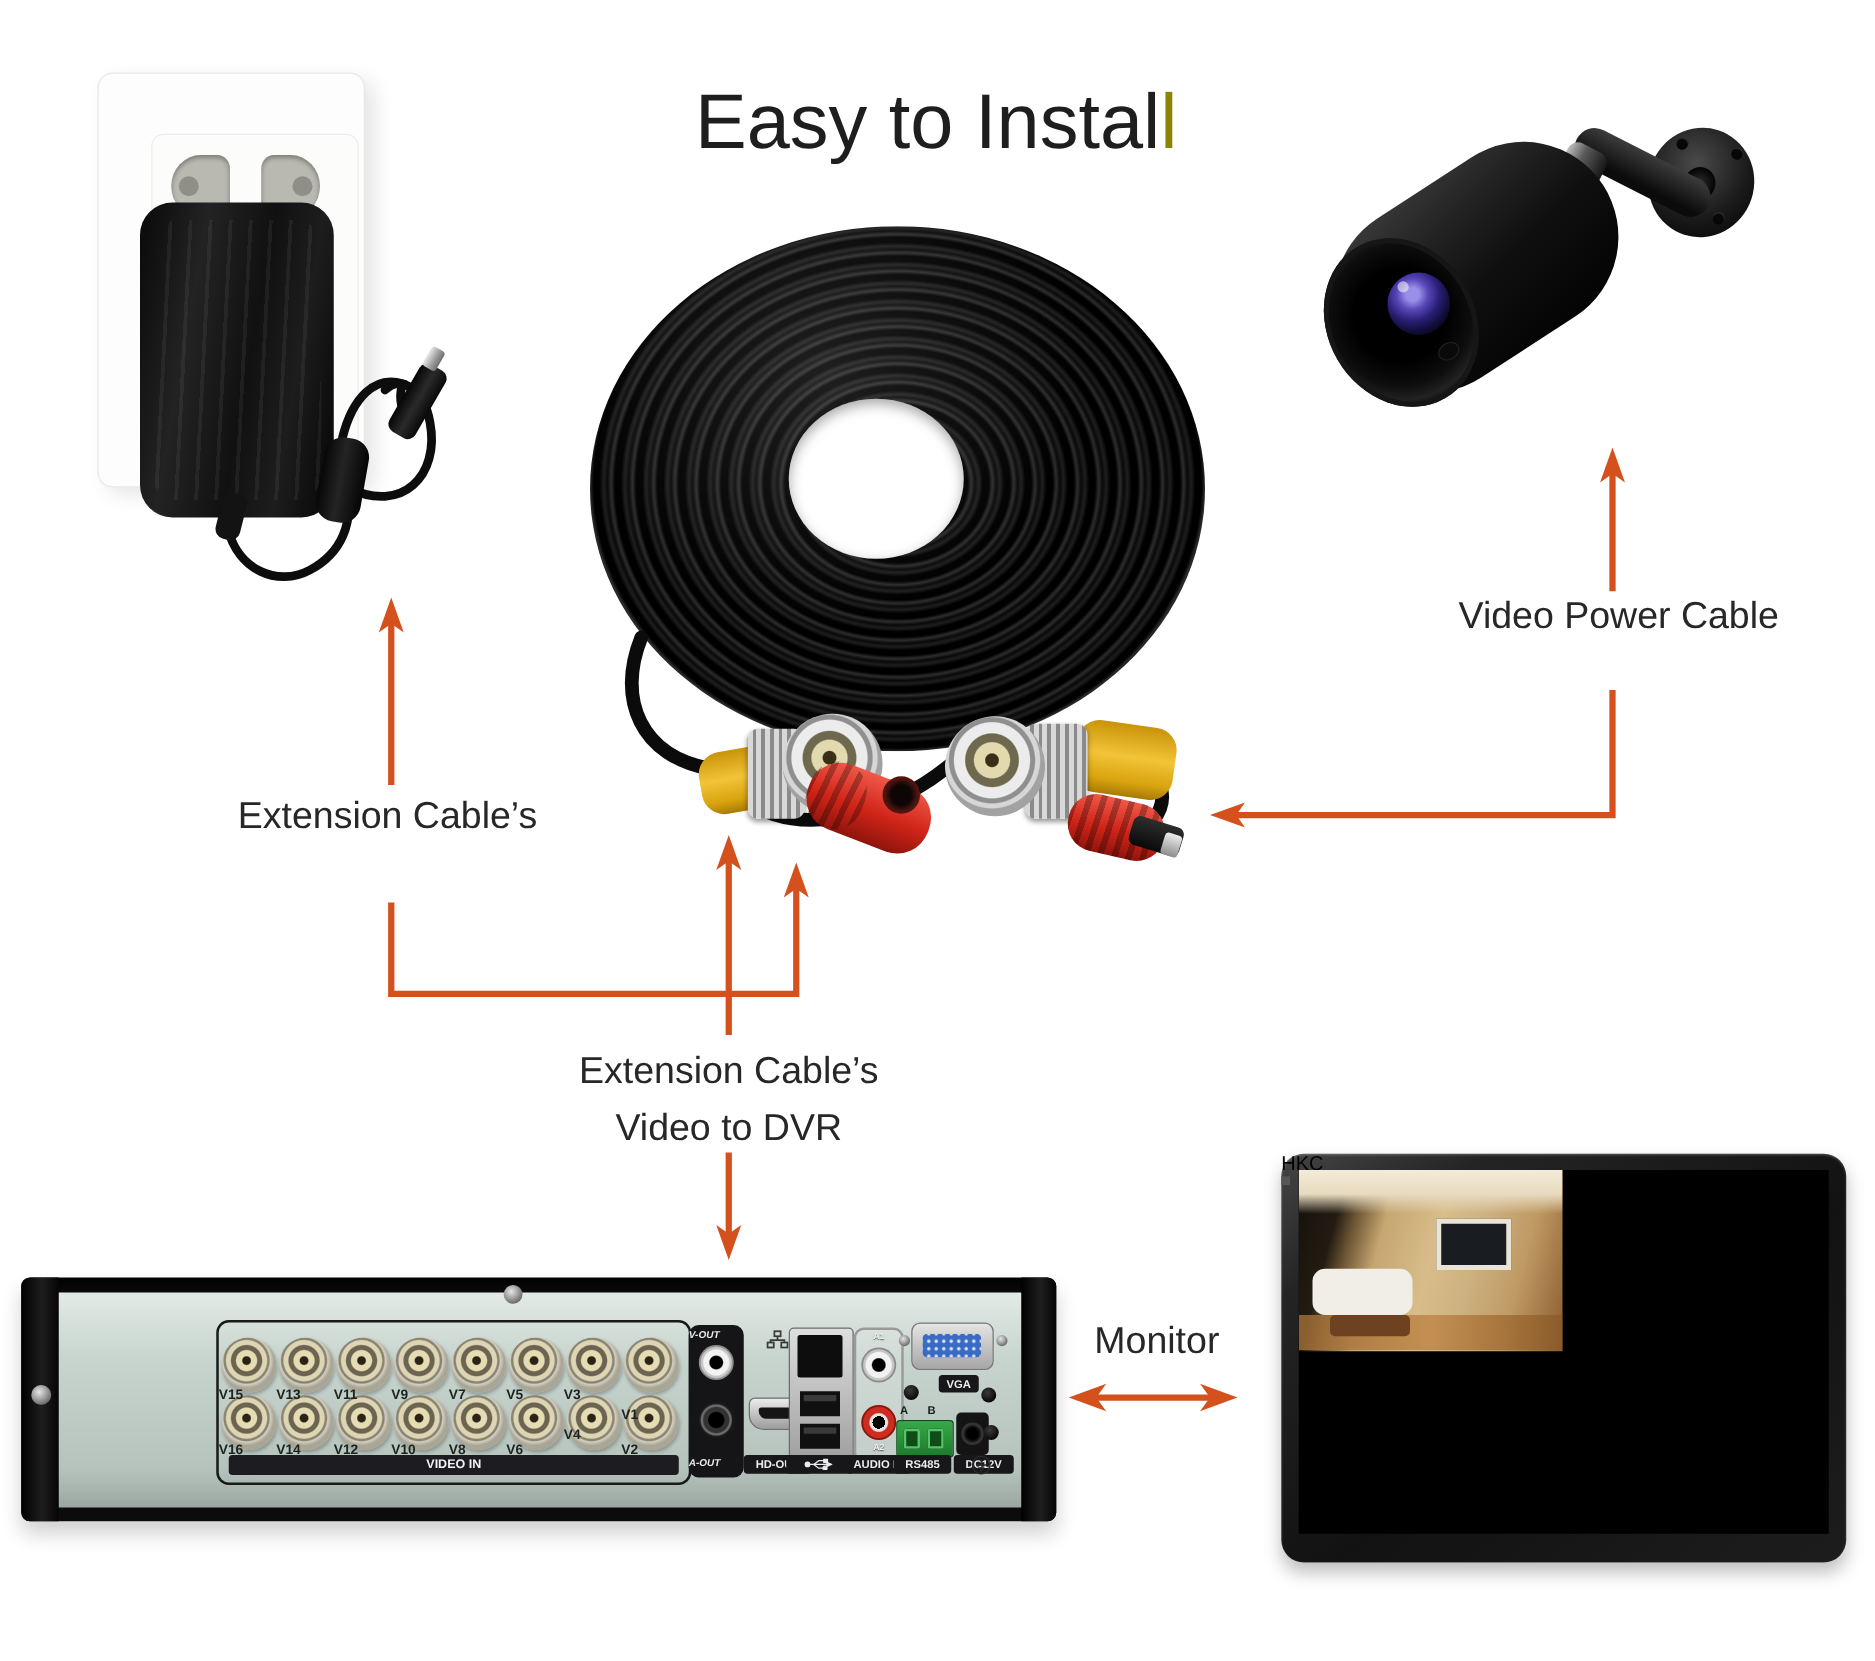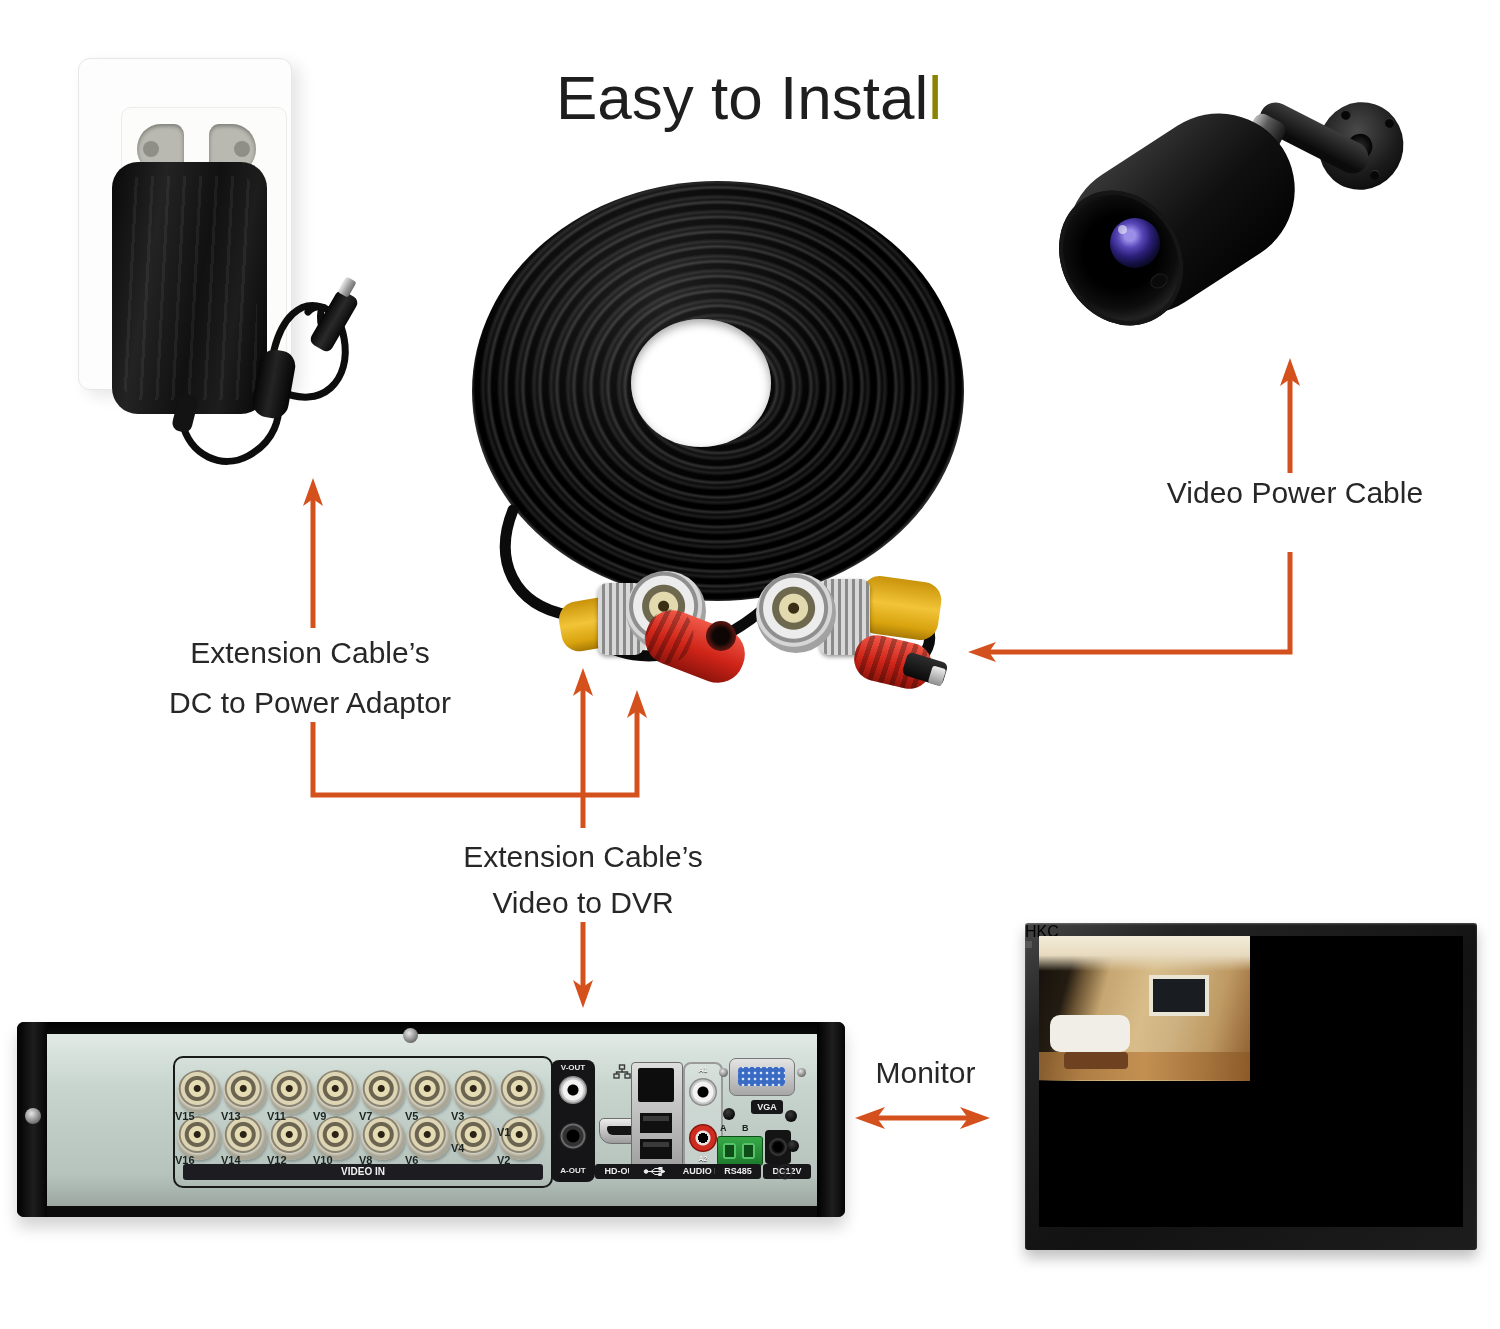--- a/index.html
+++ b/index.html
@@ -84,21 +84,21 @@
   .screw-s{position:absolute;border-radius:50%;background:radial-gradient(circle at 40% 35%,#e6e6e6,#8a8a8a 55%,#3c3c3c);}
   .screw-b{position:absolute;border-radius:50%;background:radial-gradient(circle at 40% 35%,#3a3a3a,#0a0a0a 70%);}
   #bnc-sec{position:absolute;left:156px;top:34px;width:376px;height:128px;border:2px solid #171a19;border-radius:10px;}
   .bnc{position:absolute;width:44px;height:44px;border-radius:50%;
     background:radial-gradient(circle at 46% 42%,#2b2416 0 3px,#e6dcb4 4px 8px,#6b6450 9px 12px,#ded5b5 13px 16px,#8a8472 17px 18px,#d2cfc0 19px,#aaa696 22px);
     box-shadow:1px 2px 3px rgba(0,0,0,0.25);}
   .vlabel{position:absolute;width:40px;font-size:11px;font-weight:bold;color:#1c2420;z-index:3;}
   .pstrip{position:absolute;height:15px;line-height:15px;background:#17171a;border-radius:3px;color:#ececec;font-size:9px;font-weight:bold;text-align:center;z-index:3;}
   #videoin-strip{position:absolute;left:8px;top:106px;width:360px;height:16px;line-height:16px;background:#1d1d21;border-radius:3px;color:#f2f2f2;font-size:10px;font-weight:bold;text-align:center;}
   #out-block{position:absolute;left:534px;top:38px;width:44px;height:122px;background:#151518;border-radius:8px;}
-  #out-block .t{position:absolute;width:100%;text-align:center;font-size:8px;font-weight:bold;color:#e9e9e9;}
+  #out-block .t{position:absolute;width:100%;text-align:left;font-size:8px;font-weight:bold;color:#e9e9e9;font-style:italic;}
   .rca{position:absolute;width:28px;height:28px;border-radius:50%;}
   .rca.white{background:radial-gradient(circle,#000 0 5px,#f2f2f2 6px 10px,#c6c6c6 11px 12px,#8c8c8c 13px);}
   .rca.black{background:radial-gradient(circle,#000 0 6px,#323232 7px 10px,#6a6a6a 11px 12px,#1b1b1b 13px);}
   .rca.red{background:radial-gradient(circle,#000 0 5px,#e4e4e4 5px 7px,#cf2c20 8px 12px,#88150c 13px);}
   #hdmi{position:absolute;left:582px;top:96px;width:46px;height:24px;border-radius:5px 5px 12px 12px;background:linear-gradient(180deg,#ececec,#9c9c9c);border:1px solid #6f6f6f;}
   #hdmi i{position:absolute;left:7px;top:7px;width:30px;height:9px;background:#151515;border-radius:2px 2px 6px 6px;}
   #ethusb{position:absolute;left:614px;top:40px;width:50px;height:104px;background:linear-gradient(180deg,#dedede,#a0a0a0);border:1px solid #6d6d6d;border-radius:4px;}
   #ethusb .eth{position:absolute;left:6px;top:5px;width:36px;height:34px;background:#0d0d0d;border-radius:2px;}
   #ethusb .usb{position:absolute;left:8px;width:32px;height:20px;background:#101010;}
   #ethusb .usb i{position:absolute;left:3px;top:3px;width:26px;height:5px;background:#3a3a3a;}
@@ -108,21 +108,21 @@
   #rs485{position:absolute;left:700px;top:114px;width:44px;height:28px;background:linear-gradient(180deg,#37a948,#1d7a2c);border:1px solid #0b4d15;border-radius:3px;}
   #rs485 i{position:absolute;top:6px;width:13px;height:16px;background:#0e4d18;border-radius:2px;box-shadow:inset 0 0 0 2px #55c368;}
   #dcjack{position:absolute;left:748px;top:108px;width:26px;height:34px;background:#141414;border-radius:4px;}
   #dcjack i{position:absolute;left:4px;top:8px;width:18px;height:18px;border-radius:50%;background:radial-gradient(circle,#000 35%,#2d2d2d 60%,#0a0a0a);box-shadow:inset 0 0 0 2px #333;}
   #vga{position:absolute;left:712px;top:36px;width:64px;height:36px;background:linear-gradient(180deg,#e4e4e4,#a6a6a6);border:1px solid #777;border-radius:7px;}
   #vga i{position:absolute;left:8px;top:8px;width:47px;height:19px;background:#3a6bc4;border-radius:4px;
     background-image:radial-gradient(#dce6f8 1px,transparent 1.7px);background-size:6px 6px;background-position:2px 3px;}
   .icon-svg{position:absolute;z-index:3;}
   
   #monitor{position:absolute;left:1025px;top:923px;width:458px;height:406px;z-index:10;}
-  #bezel{position:absolute;left:0;top:0;width:452px;height:327px;border-radius:3px;
+  #bezel{position:absolute;left:0;top:0;width:452px;height:327px;border-radius:18px;
     background:linear-gradient(145deg,#454545 0%,#242424 18%,#121212 55%,#1d1d1d 100%);
     box-shadow:inset 0 1px 2px rgba(255,255,255,0.25), 0 8px 14px rgba(0,0,0,0.25);}
   #screen{position:absolute;left:14px;top:13px;width:424px;height:291px;background:#000;display:grid;grid-template-columns:1fr 1fr;grid-template-rows:1fr 1fr;gap:2px;overflow:hidden;}
   .feed{position:relative;overflow:hidden;}
   #feed-tl{background:linear-gradient(105deg,#120f0a 0%,#241c12 16%,#6b5433 22%,#c6a671 32%,#d8bd8a 50%,#cdb180 64%,#bf9a63 80%,#8a5a2d 100%);}
   #feed-tl .ceiling{position:absolute;left:0;top:0;width:100%;height:24%;background:linear-gradient(180deg,#f4ecd8,#e7dabf 55%,transparent);}
   #feed-tl .tv{position:absolute;left:52%;top:27%;width:25%;height:23%;background:#191c21;border:4px solid #eae4d4;}
   #feed-tl .sofa{position:absolute;left:5%;top:55%;width:38%;height:25%;background:#f1eee7;border-radius:10px;}
   #feed-tl .table{position:absolute;left:12%;top:80%;width:30%;height:12%;background:#6e4120;border-radius:4px;}
   #feed-tl .floor{position:absolute;left:0;top:80%;width:100%;height:20%;background:linear-gradient(90deg,rgba(154,106,53,0.85),rgba(192,136,72,0.85) 50%,rgba(138,90,40,0.85));}
@@ -250,21 +250,20 @@
     </g>
     <g>
       <path d="M868,1118 L977,1118"></path>
       <polygon points="855,1118 885,1107 877,1118 885,1129"></polygon>
       <polygon points="990,1118 960,1107 968,1118 960,1129"></polygon>
     </g>
   </svg>
 
   <div class="lbl" id="lbl-adapter">
     <div>Extension Cable’s</div>
-    <div>DC to Power Adaptor</div>
   </div>
   <div class="lbl" id="lbl-camera">
     <div>Video Power Cable</div>
   </div>
   <div class="lbl" id="lbl-dvr">
     <div>Extension Cable’s</div>
     <div>Video to DVR</div>
   </div>
   <div class="lbl" id="lbl-monitor">
     <div>Monitor</div>

